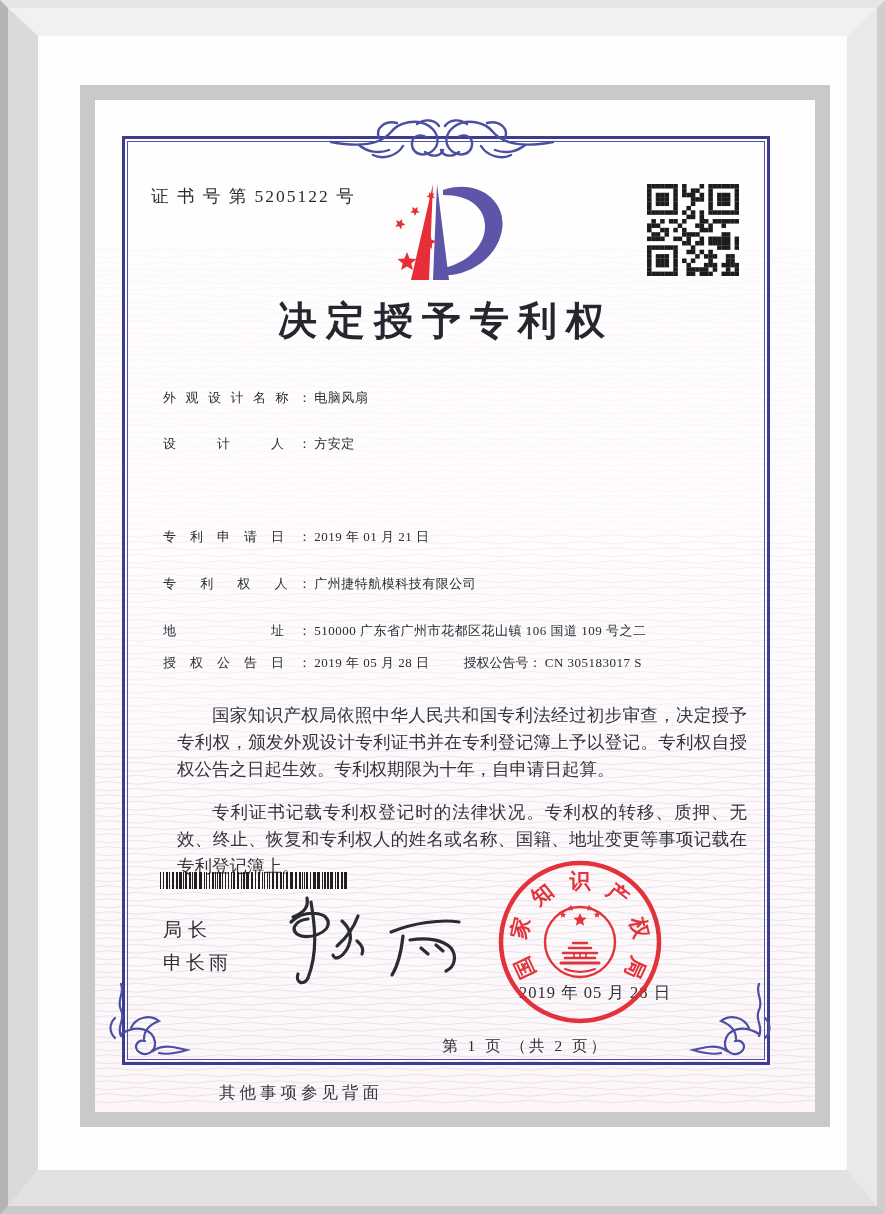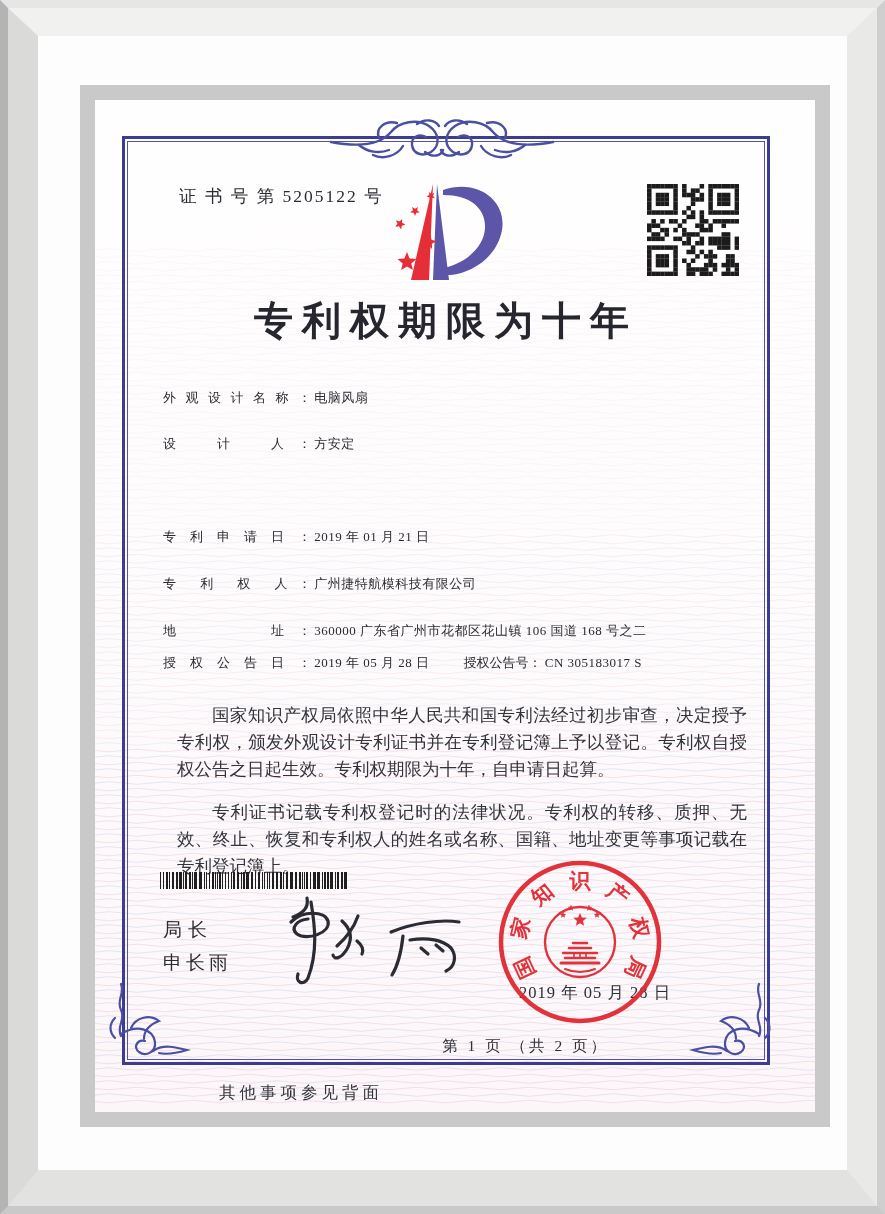--- a/index.html
+++ b/index.html
@@ -13,21 +13,21 @@
   .mat{position:absolute;top:36px;left:38px;right:38px;bottom:44px;background:#fdfdfd;}
   
   .paper{position:absolute;left:95px;top:100px;width:720px;height:1012px;
          background:linear-gradient(180deg,#fffefe 0%,#fefbfc 55%,#fcf6f9 100%);
          outline:15px solid #c9c9c9;}
   .paper *{box-sizing:border-box;}
   svg.layer{position:absolute;left:0;top:0;width:720px;height:1012px;}
   .cert-border{position:absolute;left:27px;top:36px;right:45px;bottom:47px;
                border:3px solid #3c3c92;}
   .cert-border-inner{position:absolute;inset:2px;border:1px solid #5252a6;}
-  .cert-number{position:absolute;left:84px;top:84px;font-size:17.5px;letter-spacing:2px;color:#2b2b33;}
+  .cert-number{position:absolute;left:56px;top:84px;font-size:17.5px;letter-spacing:2px;color:#2b2b33;}
   .logo{position:absolute;left:272px;top:76px;}
   .qr{position:absolute;left:552px;top:84px;}
   .title{position:absolute;left:27px;right:45px;top:194px;text-align:center;
          font-size:39px;font-weight:600;letter-spacing:9px;color:#26262e;}
   .frow{position:absolute;left:68px;font-size:13px;line-height:27px;color:#2b2b32;white-space:nowrap;}
   .flabel{display:inline-block;width:148px;text-align:justify;text-align-last:justify;vertical-align:top;}
   .fvalue{letter-spacing:.5px;}
   .fvalue.fixed{display:inline-block;width:132px;}
   .flabel2{display:inline-block;margin-left:14px;}
   .paras{position:absolute;left:66px;top:586px;width:602px;font-size:17.5px;line-height:27px;
@@ -451,41 +451,41 @@
         <rect x="43.81" y="87.62" width="4.530952380952382" height="4.530952380952382" fill="#1c1c1c"></rect>
         <rect x="52.57" y="87.62" width="4.530952380952382" height="4.530952380952382" fill="#1c1c1c"></rect>
         <rect x="56.95" y="87.62" width="4.530952380952382" height="4.530952380952382" fill="#1c1c1c"></rect>
         <rect x="61.33" y="87.62" width="4.530952380952382" height="4.530952380952382" fill="#1c1c1c"></rect>
         <rect x="74.48" y="87.62" width="4.530952380952382" height="4.530952380952382" fill="#1c1c1c"></rect>
         <rect x="78.86" y="87.62" width="4.530952380952382" height="4.530952380952382" fill="#1c1c1c"></rect>
         <rect x="83.24" y="87.62" width="4.530952380952382" height="4.530952380952382" fill="#1c1c1c"></rect>
         <rect x="87.62" y="87.62" width="4.530952380952382" height="4.530952380952382" fill="#1c1c1c"></rect>
       </svg>
 
-    <div class="title">专利权期限为十年</div>
+    <div class="title">决定授予专利权</div>
 
     <div class="frow" style="top:284px">
       <span class="flabel">外观设计名称：</span>
       <span class="fvalue">电脑风扇</span>
     </div>
     <div class="frow" style="top:330px">
       <span class="flabel">设　计　人：</span>
       <span class="fvalue">方安定</span>
     </div>
     <div class="frow" style="top:423px">
       <span class="flabel">专利申请日：</span>
       <span class="fvalue">2019 年 01 月 21 日</span>
     </div>
     <div class="frow" style="top:470px">
       <span class="flabel">专 利 权 人：</span>
       <span class="fvalue">广州捷特航模科技有限公司</span>
     </div>
     <div class="frow" style="top:517px">
       <span class="flabel">地　　　址：</span>
-      <span class="fvalue">360000 广东省广州市花都区花山镇 106 国道 168 号之二</span>
+      <span class="fvalue">510000 广东省广州市花都区花山镇 106 国道 109 号之二</span>
     </div>
     <div class="frow" style="top:549px">
       <span class="flabel">授权公告日：</span>
       <span class="fvalue fixed">2019 年 05 月 28 日</span>
       <span class="flabel2">授权公告号：</span>
       <span class="fvalue">CN 305183017 S</span>
     </div>
 
     <div class="paras">
       <p>国家知识产权局依照中华人民共和国专利法经过初步审查，决定授予专利权，颁发外观设计专利证书并在专利登记簿上予以登记。专利权自授权公告之日起生效。专利权期限为十年，自申请日起算。</p>

